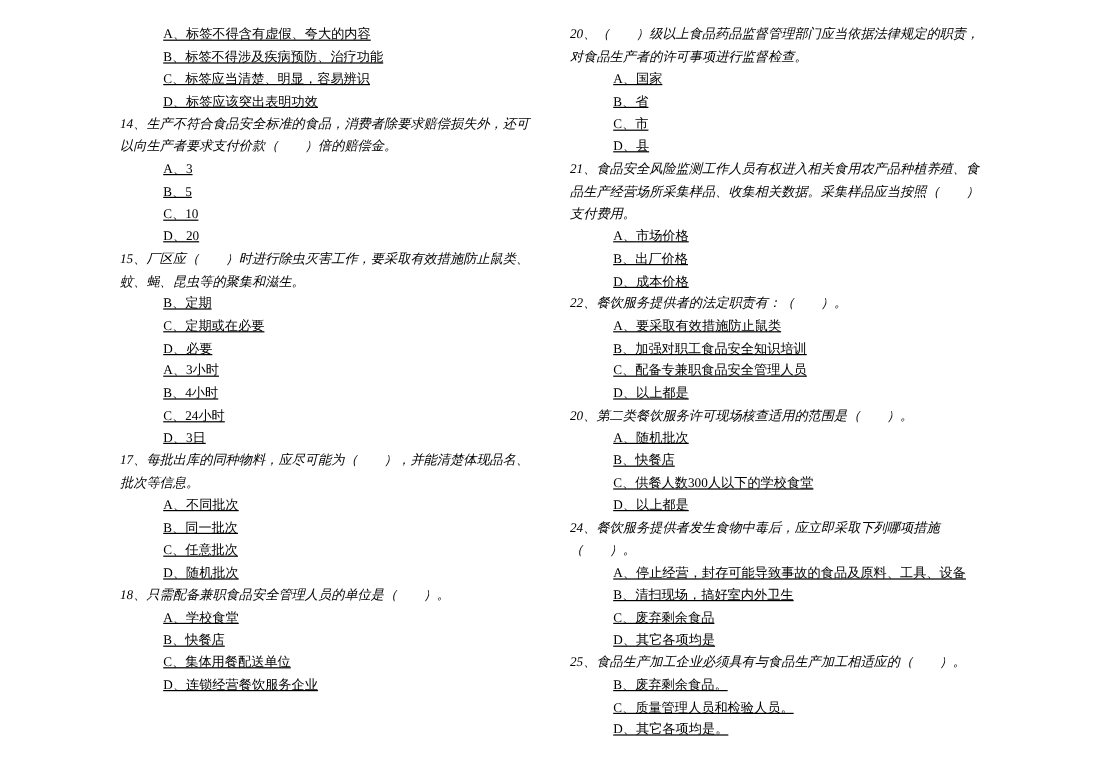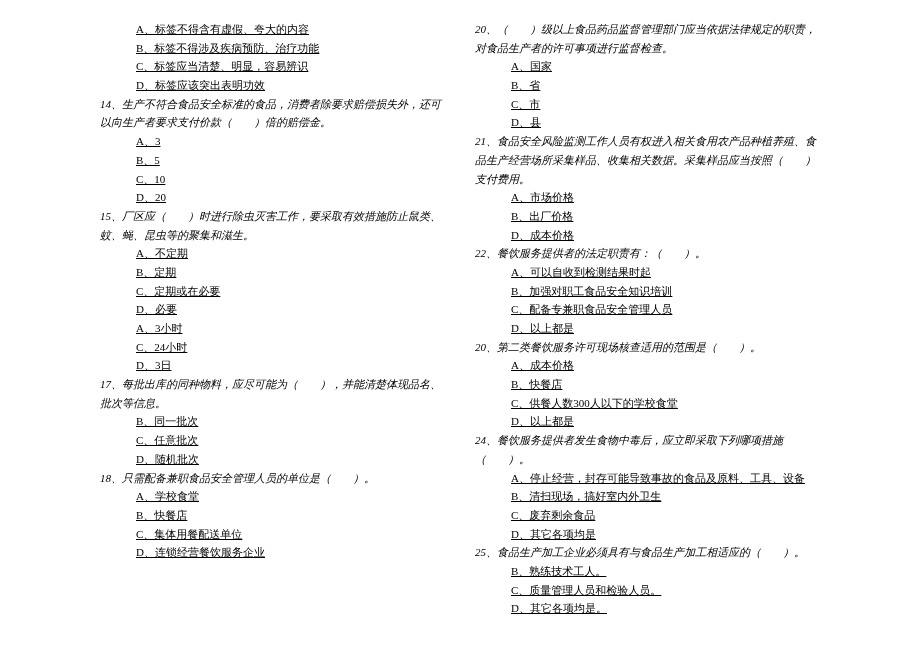--- a/index.html
+++ b/index.html
@@ -40,30 +40,31 @@
     <div class="opt">C、标签应当清楚、明显，容易辨识</div>
     <div class="opt">D、标签应该突出表明功效</div>
 
     <div class="q">14、生产不符合食品安全标准的食品，消费者除要求赔偿损失外，还可以向生产者要求支付价款（　　）倍的赔偿金。</div>
     <div class="opt">A、3</div>
     <div class="opt">B、5</div>
     <div class="opt">C、10</div>
     <div class="opt">D、20</div>
 
     <div class="q">15、厂区应（　　）时进行除虫灭害工作，要采取有效措施防止鼠类、蚊、蝇、昆虫等的聚集和滋生。</div>
-    <div class="opt">A、不定期</div>
     <div class="opt">B、定期</div>
     <div class="opt">C、定期或在必要</div>
     <div class="opt">D、必要</div>
 
     <div class="opt">A、3小时</div>
+    <div class="opt">B、4小时</div>
     <div class="opt">C、24小时</div>
     <div class="opt">D、3日</div>
 
     <div class="q">17、每批出库的同种物料，应尽可能为（　　），并能清楚体现品名、批次等信息。</div>
+    <div class="opt">A、不同批次</div>
     <div class="opt">B、同一批次</div>
     <div class="opt">C、任意批次</div>
     <div class="opt">D、随机批次</div>
 
     <div class="q">18、只需配备兼职食品安全管理人员的单位是（　　）。</div>
     <div class="opt">A、学校食堂</div>
     <div class="opt">B、快餐店</div>
     <div class="opt">C、集体用餐配送单位</div>
     <div class="opt">D、连锁经营餐饮服务企业</div>
 
@@ -75,36 +76,36 @@
     <div class="opt">B、省</div>
     <div class="opt">C、市</div>
     <div class="opt">D、县</div>
 
     <div class="q">21、食品安全风险监测工作人员有权进入相关食用农产品种植养殖、食品生产经营场所采集样品、收集相关数据。采集样品应当按照（　　）支付费用。</div>
     <div class="opt">A、市场价格</div>
     <div class="opt">B、出厂价格</div>
     <div class="opt">D、成本价格</div>
 
     <div class="q">22、餐饮服务提供者的法定职责有：（　　）。</div>
-    <div class="opt">A、可以自收到检测结果时起</div>
+    <div class="opt">A、要采取有效措施防止鼠类</div>
     <div class="opt">B、加强对职工食品安全知识培训</div>
     <div class="opt">C、配备专兼职食品安全管理人员</div>
     <div class="opt">D、以上都是</div>
 
     <div class="q">20、第二类餐饮服务许可现场核查适用的范围是（　　）。</div>
-    <div class="opt">A、成本价格</div>
+    <div class="opt">A、随机批次</div>
     <div class="opt">B、快餐店</div>
     <div class="opt">C、供餐人数300人以下的学校食堂</div>
     <div class="opt">D、以上都是</div>
 
     <div class="q">24、餐饮服务提供者发生食物中毒后，应立即采取下列哪项措施（　　）。</div>
     <div class="opt">A、停止经营，封存可能导致事故的食品及原料、工具、设备</div>
     <div class="opt">B、清扫现场，搞好室内外卫生</div>
     <div class="opt">C、废弃剩余食品</div>
     <div class="opt">D、其它各项均是</div>
 
     <div class="q">25、食品生产加工企业必须具有与食品生产加工相适应的（　　）。</div>
-    <div class="opt">B、熟练技术工人。</div>
+    <div class="opt">B、废弃剩余食品。</div>
     <div class="opt">C、质量管理人员和检验人员。</div>
     <div class="opt">D、其它各项均是。</div>
 
   </div>
 </div>
 
 </body></html>

